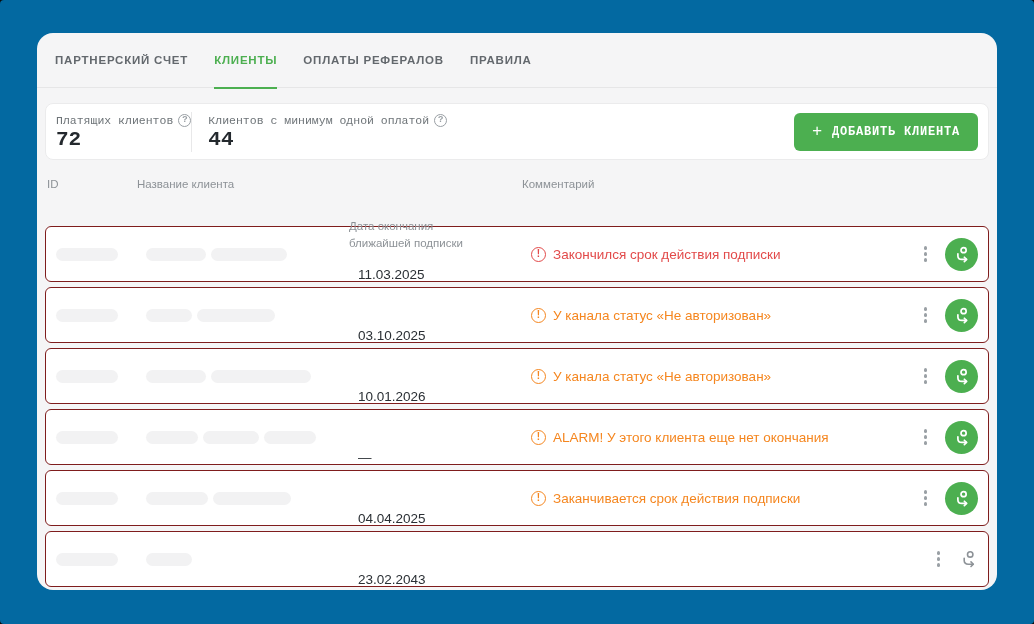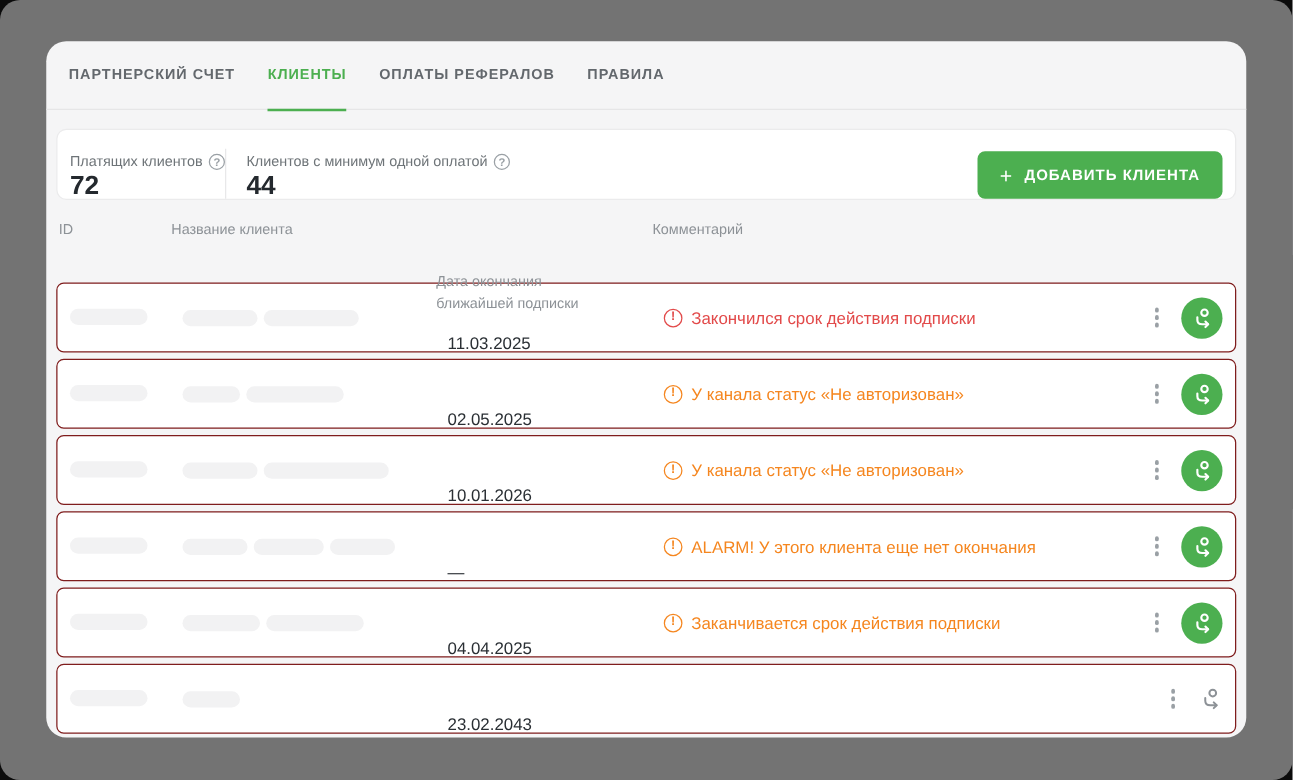--- a/index.html
+++ b/index.html
@@ -4,22 +4,22 @@
 <style>
   * { margin:0; padding:0; box-sizing:border-box; }
   html,body { width:1034px; height:624px; }
   body {
     background:#0b0b0b;
     font-family:"Liberation Sans", sans-serif;
     -webkit-font-smoothing:antialiased;
   }
   .screen {
     width:1034px; height:624px;
-    background:#737373;
-    border-radius:16px;
+    background:#0369a1;
+    border-radius:4px;
     overflow:hidden;
     position:relative;
   }
   .panel {
     position:absolute; left:37px; top:33px;
     width:960px; height:557px;
     background:#f5f5f6;
     border-radius:16px;
   }
   
@@ -40,21 +40,21 @@
     content:""; position:absolute; left:0; right:0; bottom:-1px;
     height:2px; background:var(--accent);
   }
   
   .statscard {
     margin:15px 8px 0 8px;
     height:57px;
     background:#fff;
     border:1px solid #ebebec;
     border-radius:8px;
-    display:flex; align-items:flex-end;
+    display:flex; align-items:center;font-family:Liberation Mono, monospace;
   }
   .stat { padding-left:10px; display:flex; flex-direction:column; justify-content:center; gap:2px; }
   .stat-1 { min-width:132px; }
   .stat-2 { padding-left:16px; }
   .stat-label-row { display:flex; align-items:center; gap:5px; }
   .stat-label { font-size:11.5px; color:#6e7478; }
   .help-icon {
     width:13px; height:13px; border:1px solid #9aa0a5; border-radius:50%;
     color:#9aa0a5; font-size:9px; font-weight:700;
     display:flex; align-items:center; justify-content:center; flex:none;
@@ -199,21 +199,21 @@
         </button>
       </div>
     </div>
 
     <div class="row">
       <div class="col-id"><span class="pill" style="width:62px"></span></div>
       <div class="col-name pills">
         <span class="pill" style="width:46px"></span>
           <span class="pill" style="width:78px"></span>
       </div>
-      <div class="col-date cell-date">02.05.2025</div>
+      <div class="col-date cell-date">03.10.2025</div>
       <div class="col-comment cell-comment sev-warning">
         <span class="warn-icon">!</span>
         <span>У канала статус «Не авторизован»</span>
       </div>
       <div class="col-actions cell-actions">
         <span class="kebab">
             <i></i>
             <i></i>
             <i></i>
           </span>

